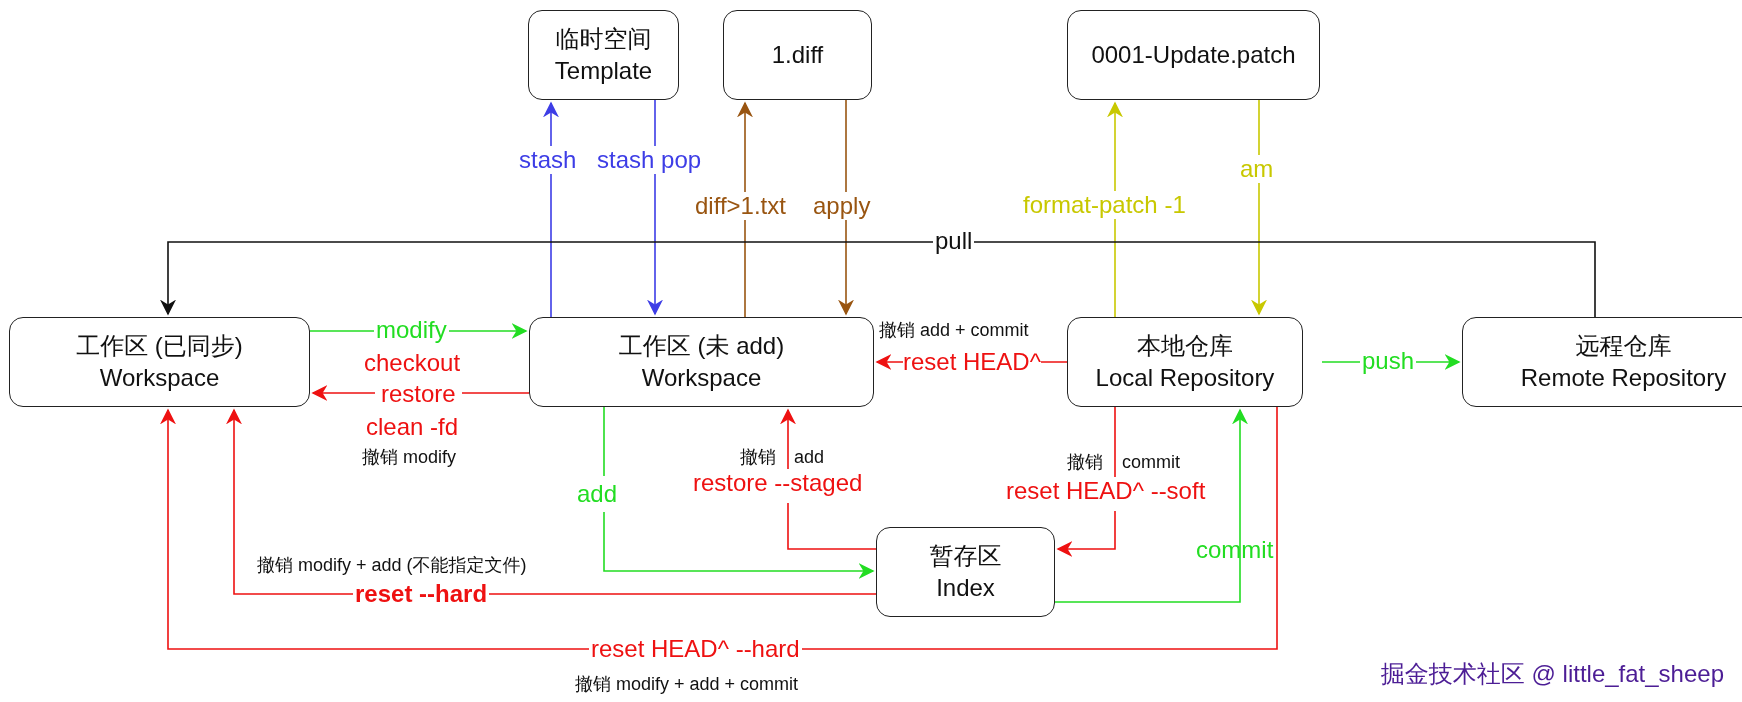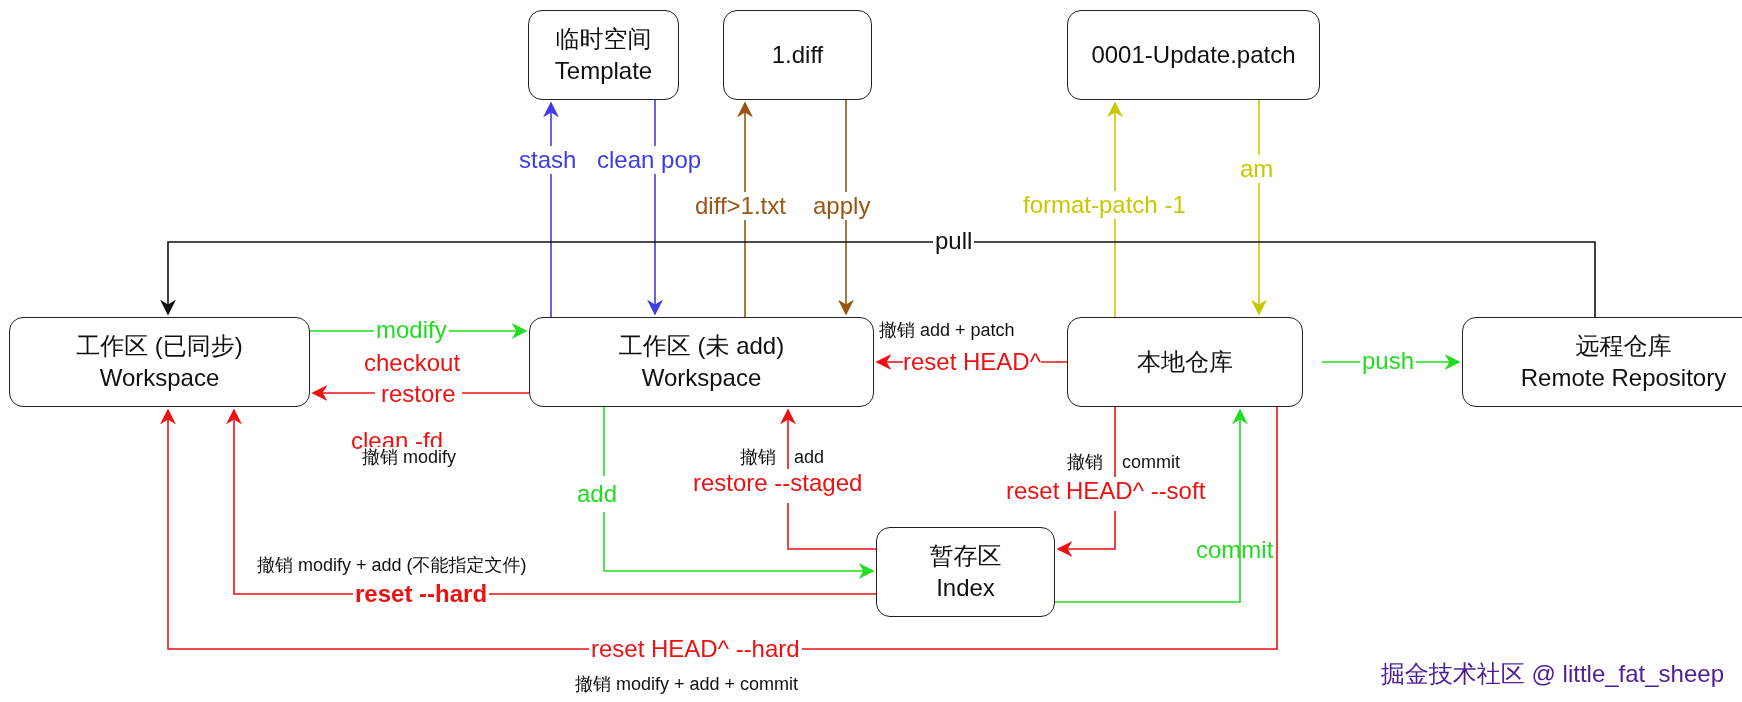--- a/index.html
+++ b/index.html
@@ -92,43 +92,44 @@
 <div class="box" style="left:9px;top:317px;width:301px;height:90px;">
   <span>工作区 (已同步)</span>
   <span>Workspace</span>
 </div>
 <div class="box" style="left:529px;top:317px;width:345px;height:90px;">
   <span>工作区 (未 add)</span>
   <span>Workspace</span>
 </div>
 <div class="box" style="left:1067px;top:317px;width:236px;height:90px;">
   <span>本地仓库</span>
+  <span>Local Repository</span>
 </div>
 <div class="box" style="left:1462px;top:317px;width:323px;height:90px;">
   <span>远程仓库</span>
   <span>Remote Repository</span>
 </div>
 <div class="box" style="left:876px;top:527px;width:179px;height:90px;">
   <span>暂存区</span>
   <span>Index</span>
 </div>
 
 <span class="lbl cmd blue" style="left:519px;top:146px;">stash</span>
-<span class="lbl cmd blue" style="left:597px;top:146px;">clean pop</span>
+<span class="lbl cmd blue" style="left:597px;top:146px;">stash pop</span>
 <span class="lbl cmd brown" style="left:695px;top:192px;">diff&gt;1.txt</span>
 <span class="lbl cmd brown" style="left:813px;top:192px;">apply</span>
 <span class="lbl cmd yellow" style="left:1023px;top:155px;margin-top:36px;">format-patch -1</span>
 <span class="lbl cmd yellow" style="left:1240px;top:155px;">am</span>
 <span class="lbl cmd black" style="left:933px;top:227px;padding:0 2px;">pull</span>
 <span class="lbl cmd green" style="left:374px;top:316px;padding:0 2px;text-align:right;">modify</span>
 <span class="lbl cmd red" style="left:364px;top:349px;">checkout</span>
 <span class="lbl cmd red" style="left:375px;top:380px;padding:0 6px;">restore</span>
-<span class="lbl cmd red" style="left:351px;top:413px;margin-top:14px;">clean -fd</span>
+<span class="lbl cmd red" style="left:366px;top:413px;">clean -fd</span>
 <span class="lbl note" style="left:362px;top:447px;text-align:center;">撤销 modify</span>
-<span class="lbl note" style="left:879px;top:320px;">撤销  add + patch</span>
+<span class="lbl note" style="left:879px;top:320px;">撤销  add + commit</span>
 <span class="lbl cmd red" style="left:903px;top:348px;">reset HEAD^</span>
 <span class="lbl cmd green" style="left:1360px;top:347px;padding:0 2px;">push</span>
 <span class="lbl cmd green" style="left:577px;top:476px;padding:4px 0;">add</span>
 <span class="lbl note" style="left:740px;top:447px;">撤销</span>
 <span class="lbl note" style="left:794px;top:447px;">add</span>
 <span class="lbl cmd red" style="left:693px;top:469px;padding:0 0 6px 0;text-align:right;">restore --staged</span>
 <span class="lbl note" style="left:1067px;top:452px;">撤销</span>
 <span class="lbl note" style="left:1122px;top:452px;">commit</span>
 <span class="lbl cmd red" style="left:1006px;top:477px;padding:0 0 6px 0;">reset HEAD^ --soft</span>
 <span class="lbl cmd green" style="left:1196px;top:532px;padding:4px 0;background:transparent;">commit</span>

